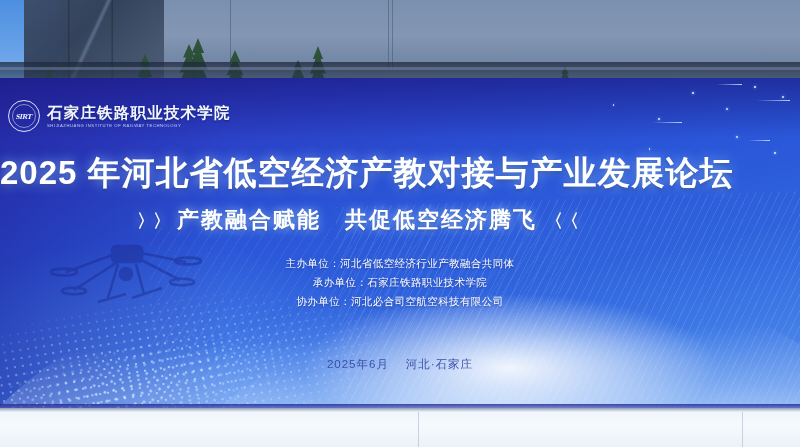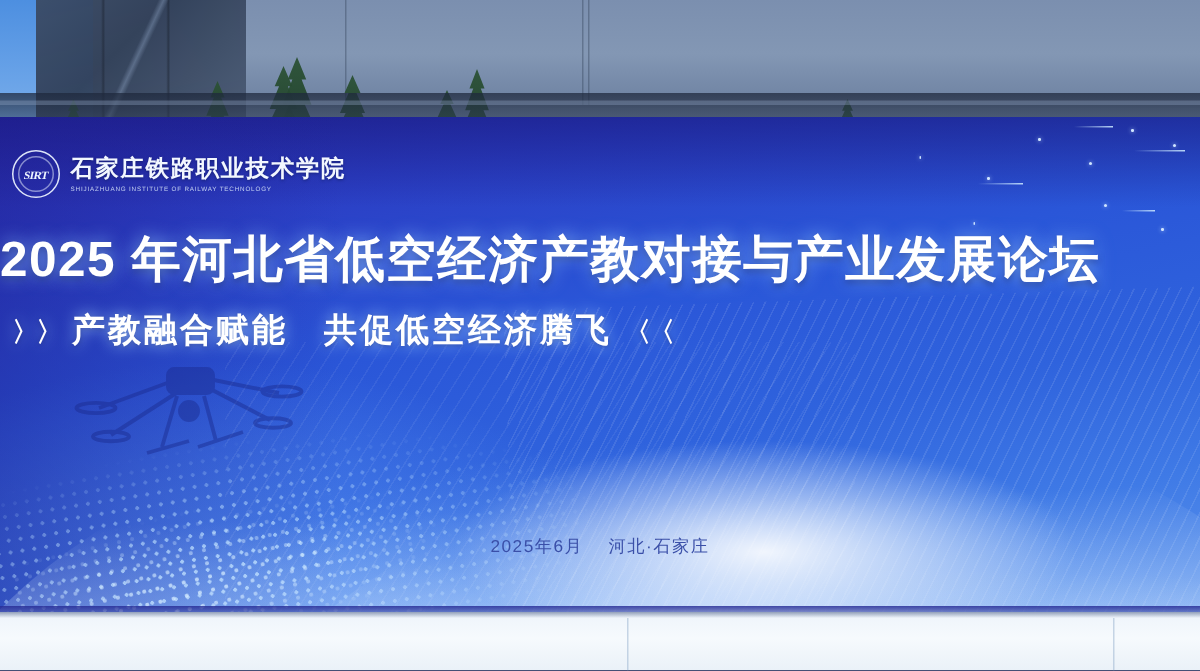--- a/index.html
+++ b/index.html
@@ -170,21 +170,21 @@
     margin-top:2px; white-space:nowrap;
   }
 
   .title-main{
     position:absolute; left:0; top:73px; width:800px; text-align:left;
     font-size:33px; font-weight:bold; color:#ffffff; letter-spacing:1px;
     font-family:"Liberation Sans", sans-serif;
     text-shadow:0 0 12px rgba(140,190,255,.85), 0 2px 4px rgba(15,25,90,.55);
   }
   .title-sub{
-    position:absolute; left:0; top:127px; width:714px; 
+    position:absolute; left:0; top:127px; width:714px; text-align:center;
     font-size:22px; font-weight:bold; color:#ffffff; letter-spacing:2px;
     text-shadow:0 0 10px rgba(160,205,255,.9), 0 1px 3px rgba(15,25,90,.5);
   }
   .title-sub .chev{ font-size:18px; letter-spacing:-2px; margin:0 8px; }
 
   .org-block{
     position:absolute; left:0; top:176px; width:800px; text-align:center;
   }
   .org-line{
     font-size:10.5px; color:#ffffff; line-height:19px; letter-spacing:.4px;
@@ -298,20 +298,31 @@
         <div class="logo-en">SHIJIAZHUANG INSTITUTE OF RAILWAY TECHNOLOGY</div>
       </div>
     </div>
 
     <div class="title-main">2025 年河北省低空经济产教对接与产业发展论坛</div>
 
     <div class="title-sub">
       <span class="chev">〉〉</span><span>产教融合赋能　共促低空经济腾飞</span><span class="chev">〈〈</span>
     </div>
 
+    <div class="org-block">
+      <div class="org-line">
+        <span>主办单位：</span><span>河北省低空经济行业产教融合共同体</span>
+      </div>
+      <div class="org-line">
+        <span>承办单位：</span><span>石家庄铁路职业技术学院</span>
+      </div>
+      <div class="org-line">
+        <span>协办单位：</span><span>河北必合司空航空科技有限公司</span>
+      </div>
+    </div>
 
     <div class="date-line">
       <span>2025年6月</span>&nbsp;&nbsp;&nbsp;&nbsp;<span>河北·石家庄</span>
     </div>
   </div>
 
   <div class="banner-bottom-edge"></div>
 
   <div class="lower-wall">
     <div class="top-shadow"></div>

